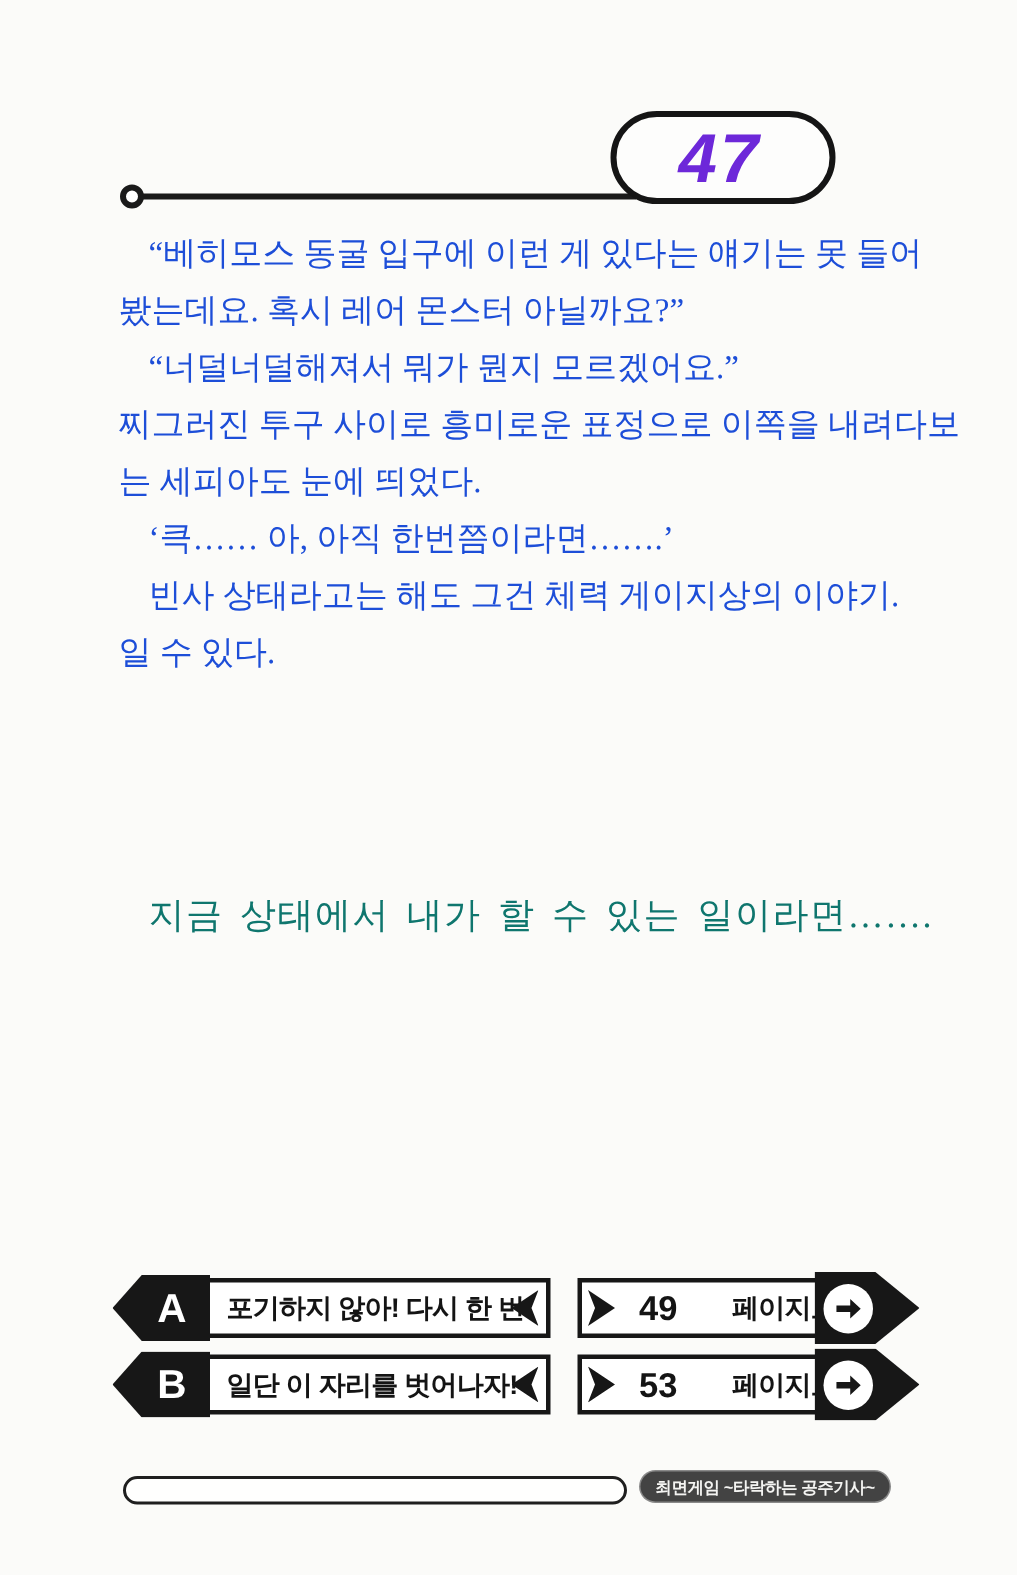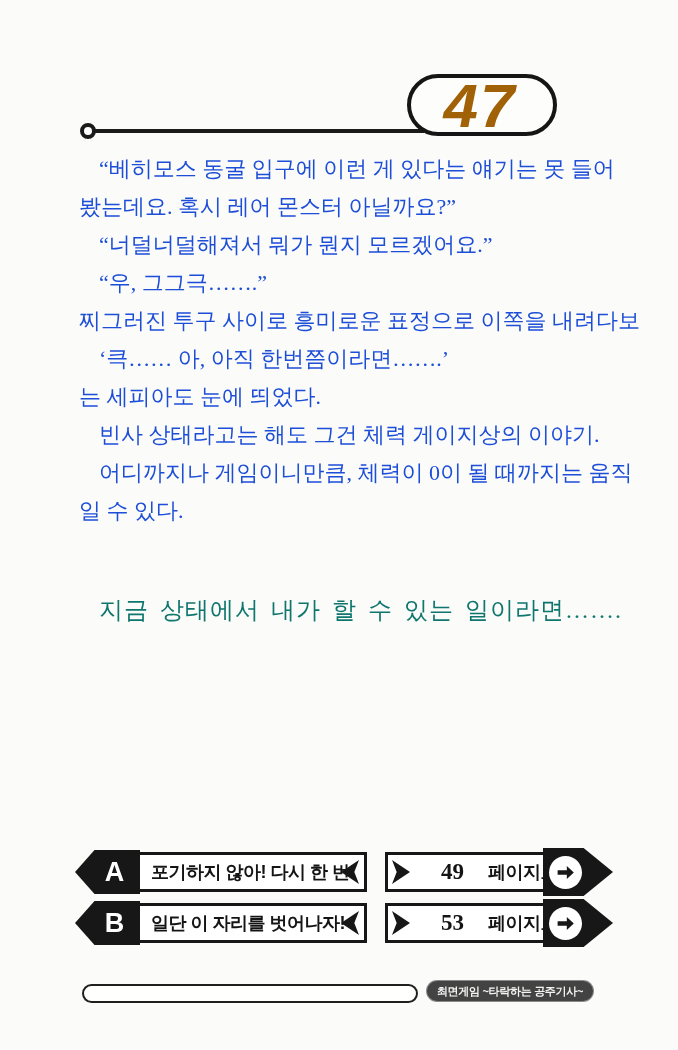--- a/index.html
+++ b/index.html
@@ -25,22 +25,22 @@
   }
   .page-pill {
     position: absolute; left: 407px; top: 74px;
     width: 150px; height: 62px; box-sizing: border-box;
     background: #fdfdfc; border: 4px solid #151515; border-radius: 33px;
     display: flex; align-items: center; justify-content: center;
     z-index: 2;
   }
   .page-pill span {
     font-family: "Liberation Sans", "DejaVu Sans", sans-serif;
-    font-style: italic; font-weight: 700; font-size: 62px;
-    color: #a16207; letter-spacing: 2px; transform: translateX(-2px);
+    font-style: italic; font-weight: 700; font-size: 46px;
+    color: #6d28d9; letter-spacing: 2px; transform: translateX(-2px);
   }
 
   
   .body-text {
     position: absolute; left: 79px; top: 150px; width: 540px;
     font-size: 22px; line-height: 38px; color: #1d4ed8;
     white-space: nowrap;
   }
   .body-text .line { height: 38px; }
   .body-text .indent { padding-left: 20px; }
@@ -90,23 +90,23 @@
     box-sizing: border-box; background: #ffffff;
     border: 3px solid #171717;
     display: flex; align-items: center; z-index: 1;
   }
   .chev {
     margin-left: 4px; width: 18px; height: 24px; background: #171717;
     clip-path: polygon(0 0, 26% 50%, 0 100%, 100% 50%);
     flex: 0 0 auto;
   }
   .pnum {
-    font-family: Liberation Serif, serif;
+    font-family: Liberation Sans, sans-serif;
     font-weight: 700; font-size: 23px; color: #141414;
-    margin-left: 16px; width: 38px; text-align: right; flex: 0 0 auto;
+    margin-left: 16px; width: 38px; text-align: left; flex: 0 0 auto;
   }
   .psuf {
     font-family: "Liberation Sans", "DejaVu Sans", sans-serif;
     font-weight: 700; font-size: 18px; color: #141414;
     margin-left: 24px; letter-spacing: -0.5px; flex: 0 0 auto;
   }
   .go-pent {
     position: absolute; left: 468px; top: -2px; width: 70px; height: 48px;
     background: #171717;
     clip-path: polygon(0 0, 58% 0, 100% 50%, 58% 100%, 0 100%);
@@ -146,26 +146,24 @@
   <div class="rule-ring"></div>
   <div class="rule-line"></div>
   <div class="page-pill">
     <span>47</span>
   </div>
 
   <div class="body-text">
     <div class="line indent">“베히모스 동굴 입구에 이런 게 있다는 얘기는 못 들어</div>
     <div class="line">봤는데요. 혹시 레어 몬스터 아닐까요?”</div>
     <div class="line indent">“너덜너덜해져서 뭐가 뭔지 모르겠어요.”</div>
-    <div class="line indent">“우, 그그극…….”</div>
     <div class="line">찌그러진 투구 사이로 흥미로운 표정으로 이쪽을 내려다보</div>
+    <div class="line">는 세피아도 눈에 띄었다.</div>
     <div class="line indent">‘큭…… 아, 아직 한번쯤이라면…….’</div>
-    <div class="line">는 세피아도 눈에 띄었다.</div>
     <div class="line indent">빈사 상태라고는 해도 그건 체력 게이지상의 이야기.</div>
-    <div class="line indent">어디까지나 게임이니만큼, 체력이 0이 될 때까지는 움직</div>
     <div class="line">일 수 있다.</div>
   </div>
 
   <div class="emphasis-line">지금 상태에서 내가 할 수 있는 일이라면…….</div>
 
   <div class="choices">
 
     <div class="choice-row">
       <div class="key-pent">
         <span>A</span>

